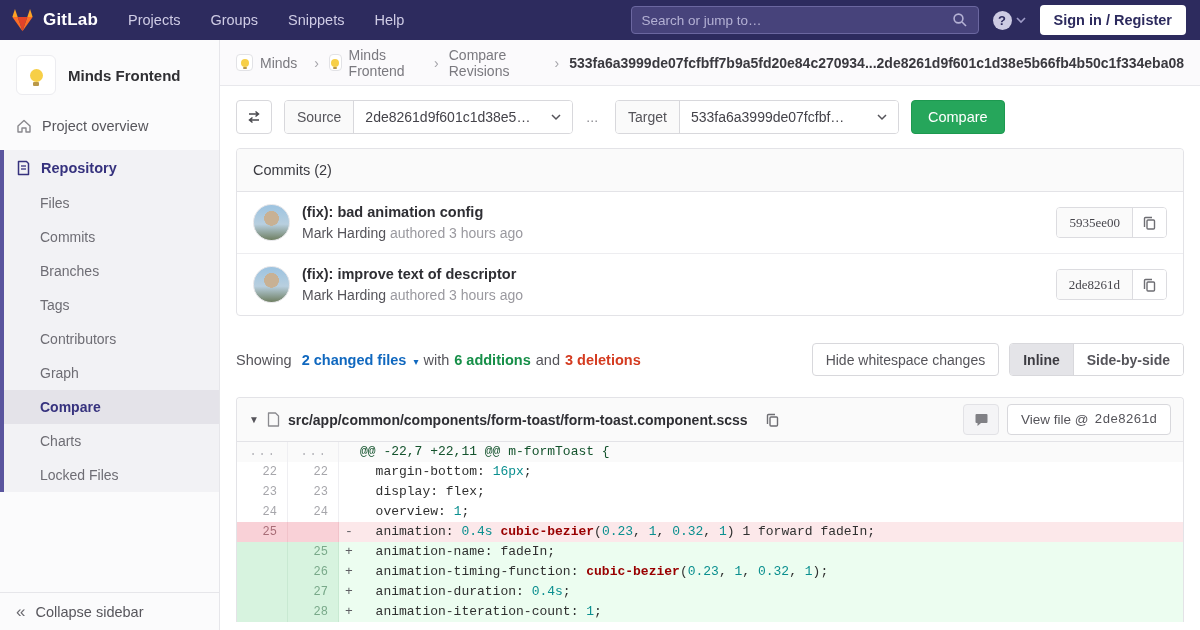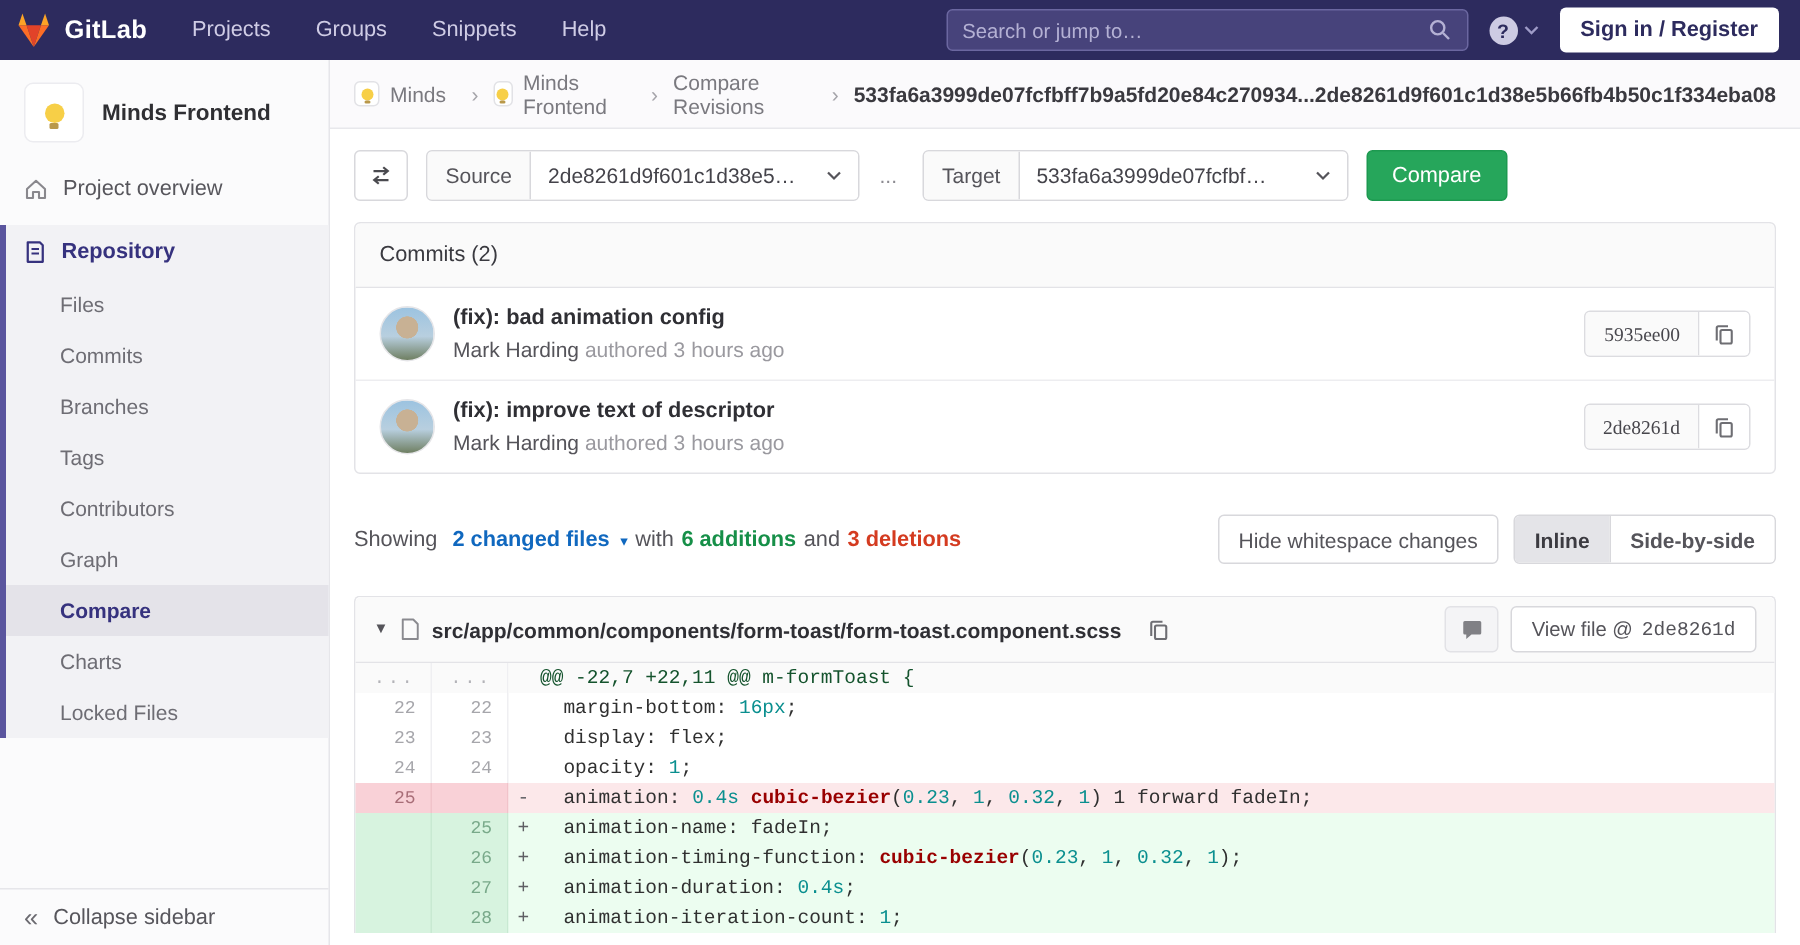--- a/index.html
+++ b/index.html
@@ -390,21 +390,21 @@
 
             <div class="diff-row ctx">
               <div class="ln ln-old">23</div>
               <div class="ln ln-new">23</div>
               <div class="code"><span class="sign"> </span><span><span class="seg pln">  display: flex;</span></span></div>
             </div>
 
             <div class="diff-row ctx">
               <div class="ln ln-old">24</div>
               <div class="ln ln-new">24</div>
-              <div class="code"><span class="sign"> </span><span><span class="seg pln">  opacity: </span><span class="seg num">1</span><span class="seg pln">;</span></span></div>
+              <div class="code"><span class="sign"> </span><span><span class="seg pln">  overview: </span><span class="seg num">1</span><span class="seg pln">;</span></span></div>
             </div>
 
             <div class="diff-row old">
               <div class="ln ln-old">25</div>
               <div class="ln ln-new"></div>
               <div class="code"><span class="sign">-</span><span><span class="seg pln">  animation: </span><span class="seg num">0.4s</span><span class="seg pln"> </span><span class="seg fn">cubic-bezier</span><span class="seg pln">(</span><span class="seg num">0.23</span><span class="seg pln">, </span><span class="seg num">1</span><span class="seg pln">, </span><span class="seg num">0.32</span><span class="seg pln">, </span><span class="seg num">1</span><span class="seg pln">) 1 forward fadeIn;</span></span></div>
             </div>
 
             <div class="diff-row new">
               <div class="ln ln-old"></div>

